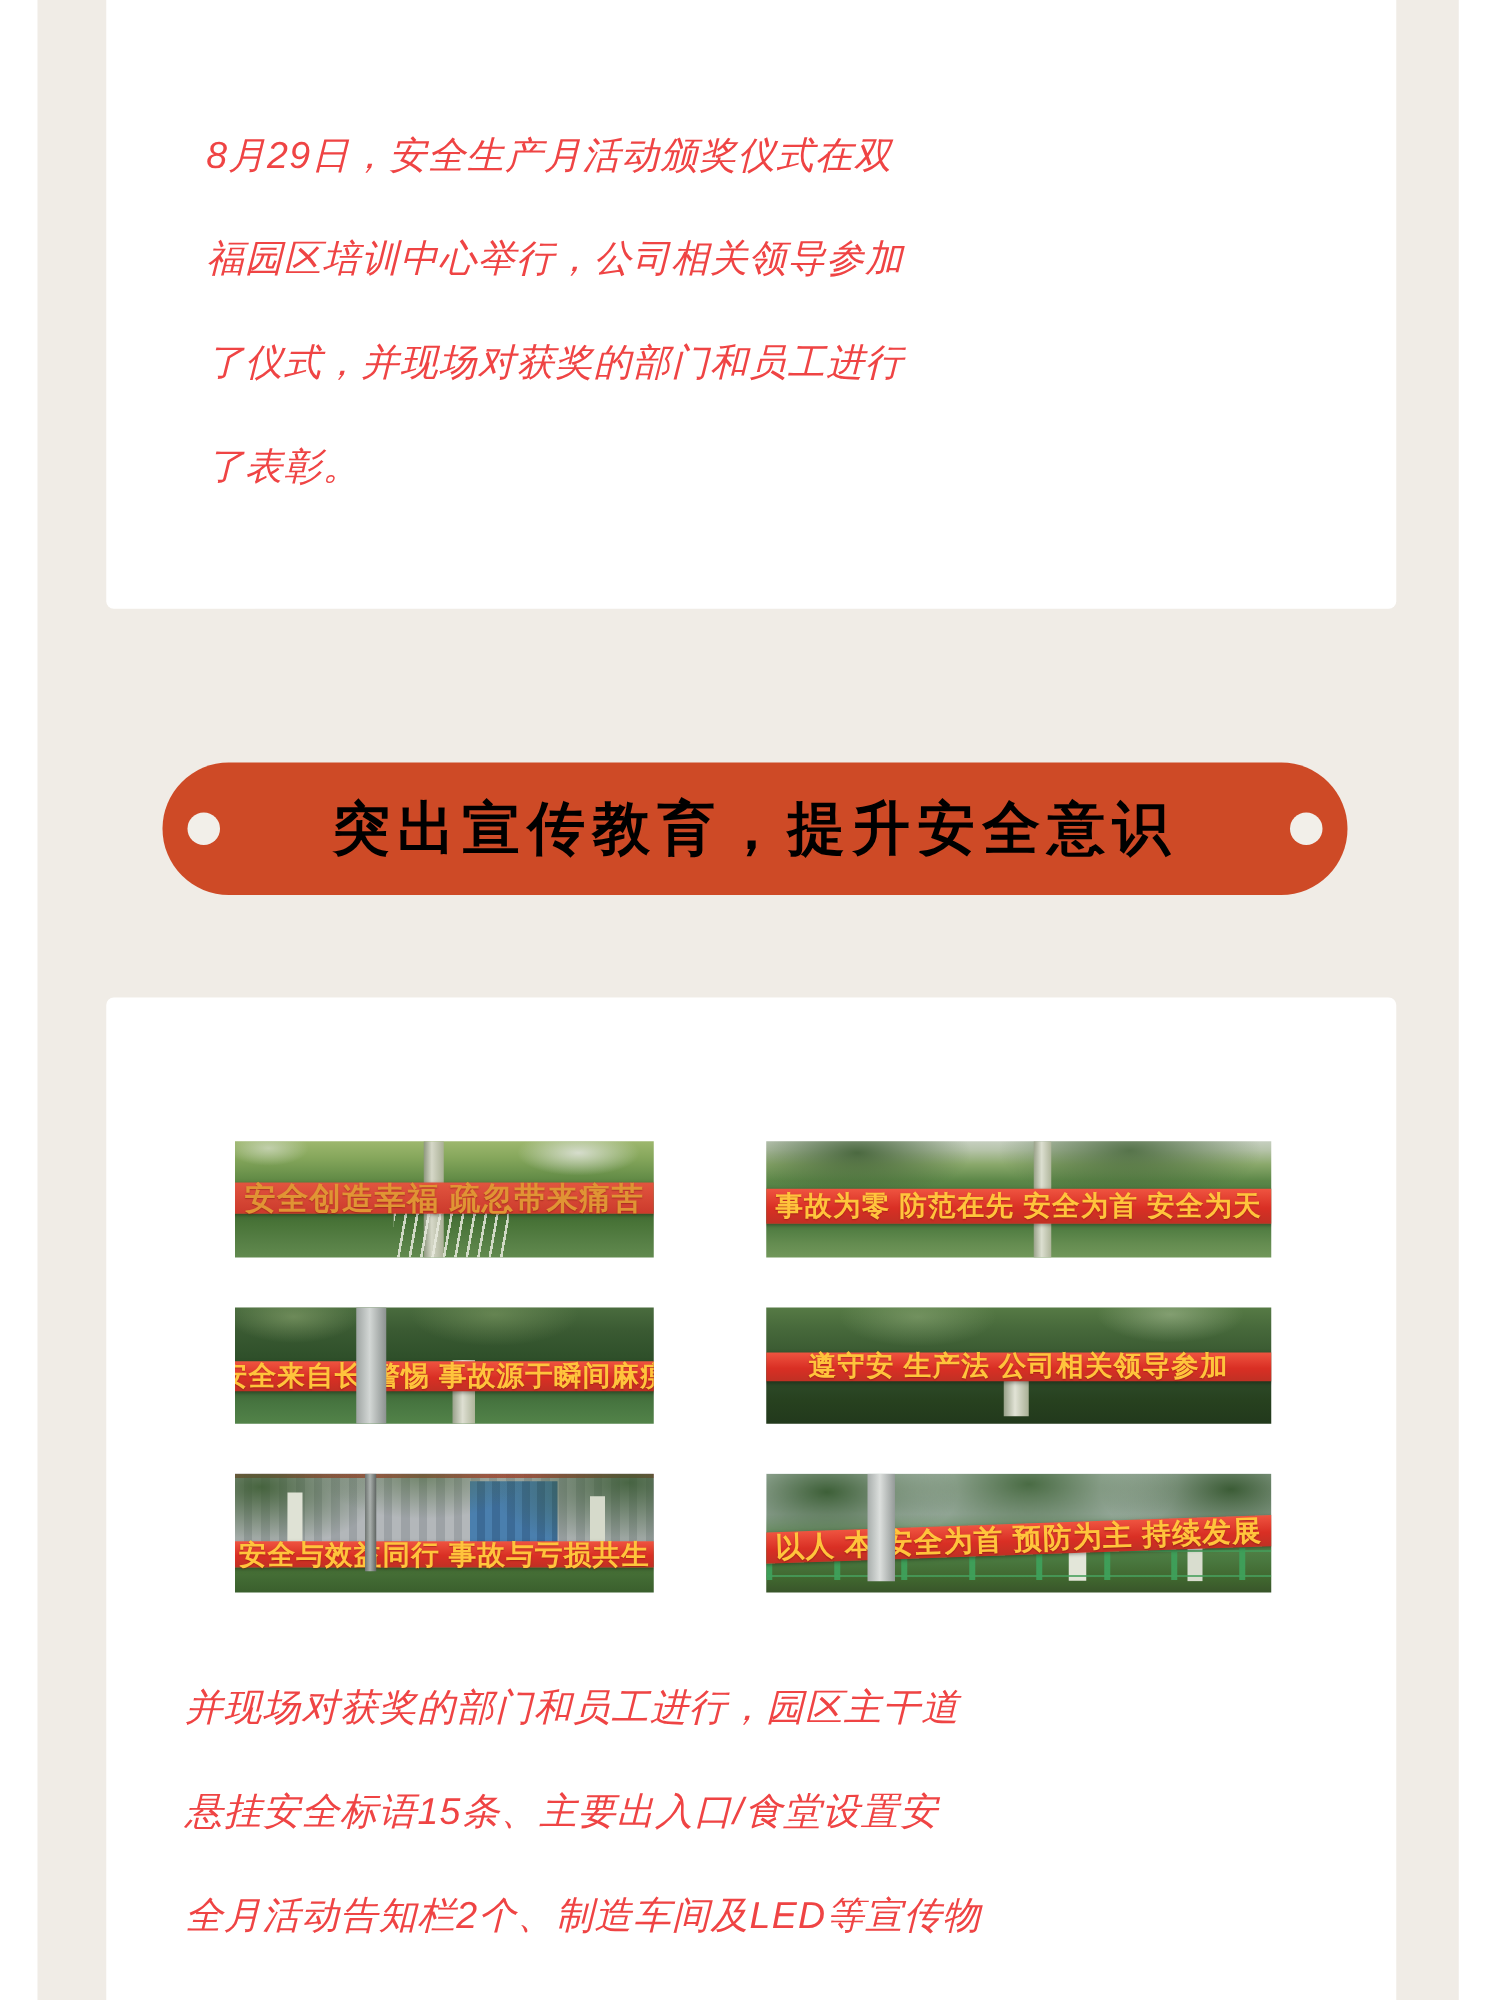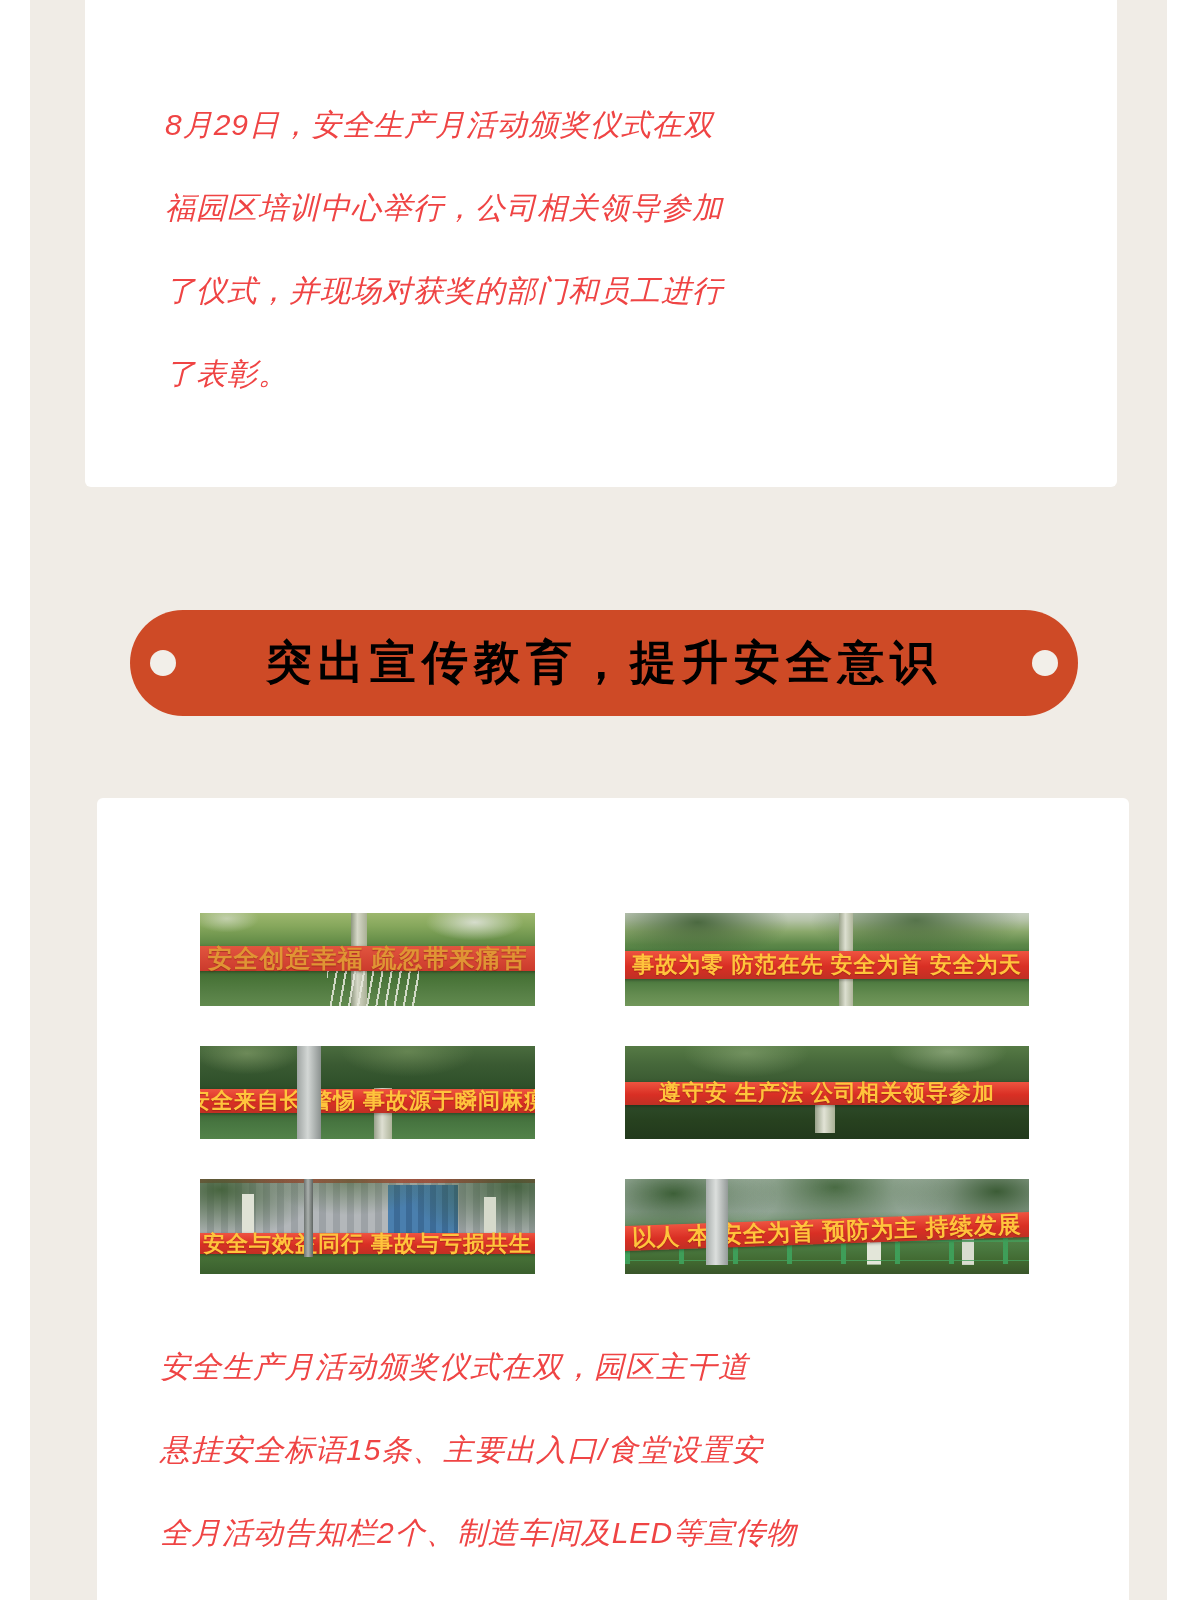--- a/index.html
+++ b/index.html
@@ -9,21 +9,21 @@
     background:#ffffff;
   }
   .page{position:relative;width:1204px;height:1600px;overflow:hidden;background:#ffffff;}
 
   
   .bg-panel{position:absolute;left:30px;top:0;width:1137px;height:1600px;background:#f0ece6;}
 
   
   .card{position:absolute;background:#ffffff;}
   .card-top{left:85px;top:0;width:1032px;height:487px;border-radius:0 0 6px 6px;}
-  .card-photos{left:85px;top:798px;width:1032px;height:802px;border-radius:6px 6px 0 0;overflow:hidden;margin-left:12px;}
+  .card-photos{left:85px;top:798px;width:1032px;height:802px;border-radius:6px 6px 0 0;overflow:hidden;}
 
   
   .para{position:absolute;margin:0;color:#ef4444;font-size:30px;letter-spacing:1px;font-style:italic;}
   .para .tline{display:block;height:83px;line-height:83px;white-space:nowrap;}
   .para-intro{left:80px;top:83px;}
   .para-body{left:63px;top:527px;}
 
   
   .pill{
     position:absolute;left:130px;top:610px;width:948px;height:106px;
@@ -213,18 +213,18 @@
         <i class="d3"></i>
         <div class="banner">
           <span>以人 本  安全为首  预防为主  持续发展</span>
         </div>
         <i class="d4"></i>
       </figure>
 
     </div>
 
     <p class="para para-body">
-      <span class="tline">安全生产月活动颁奖仪式在双，园区主干道</span>
+      <span class="tline">并现场对获奖的部门和员工进行，园区主干道</span>
       <span class="tline">悬挂安全标语15条、主要出入口/食堂设置安</span>
       <span class="tline">全月活动告知栏2个、制造车间及LED等宣传物</span>
     </p>
   </section>
 </div>
 
 </body></html>

